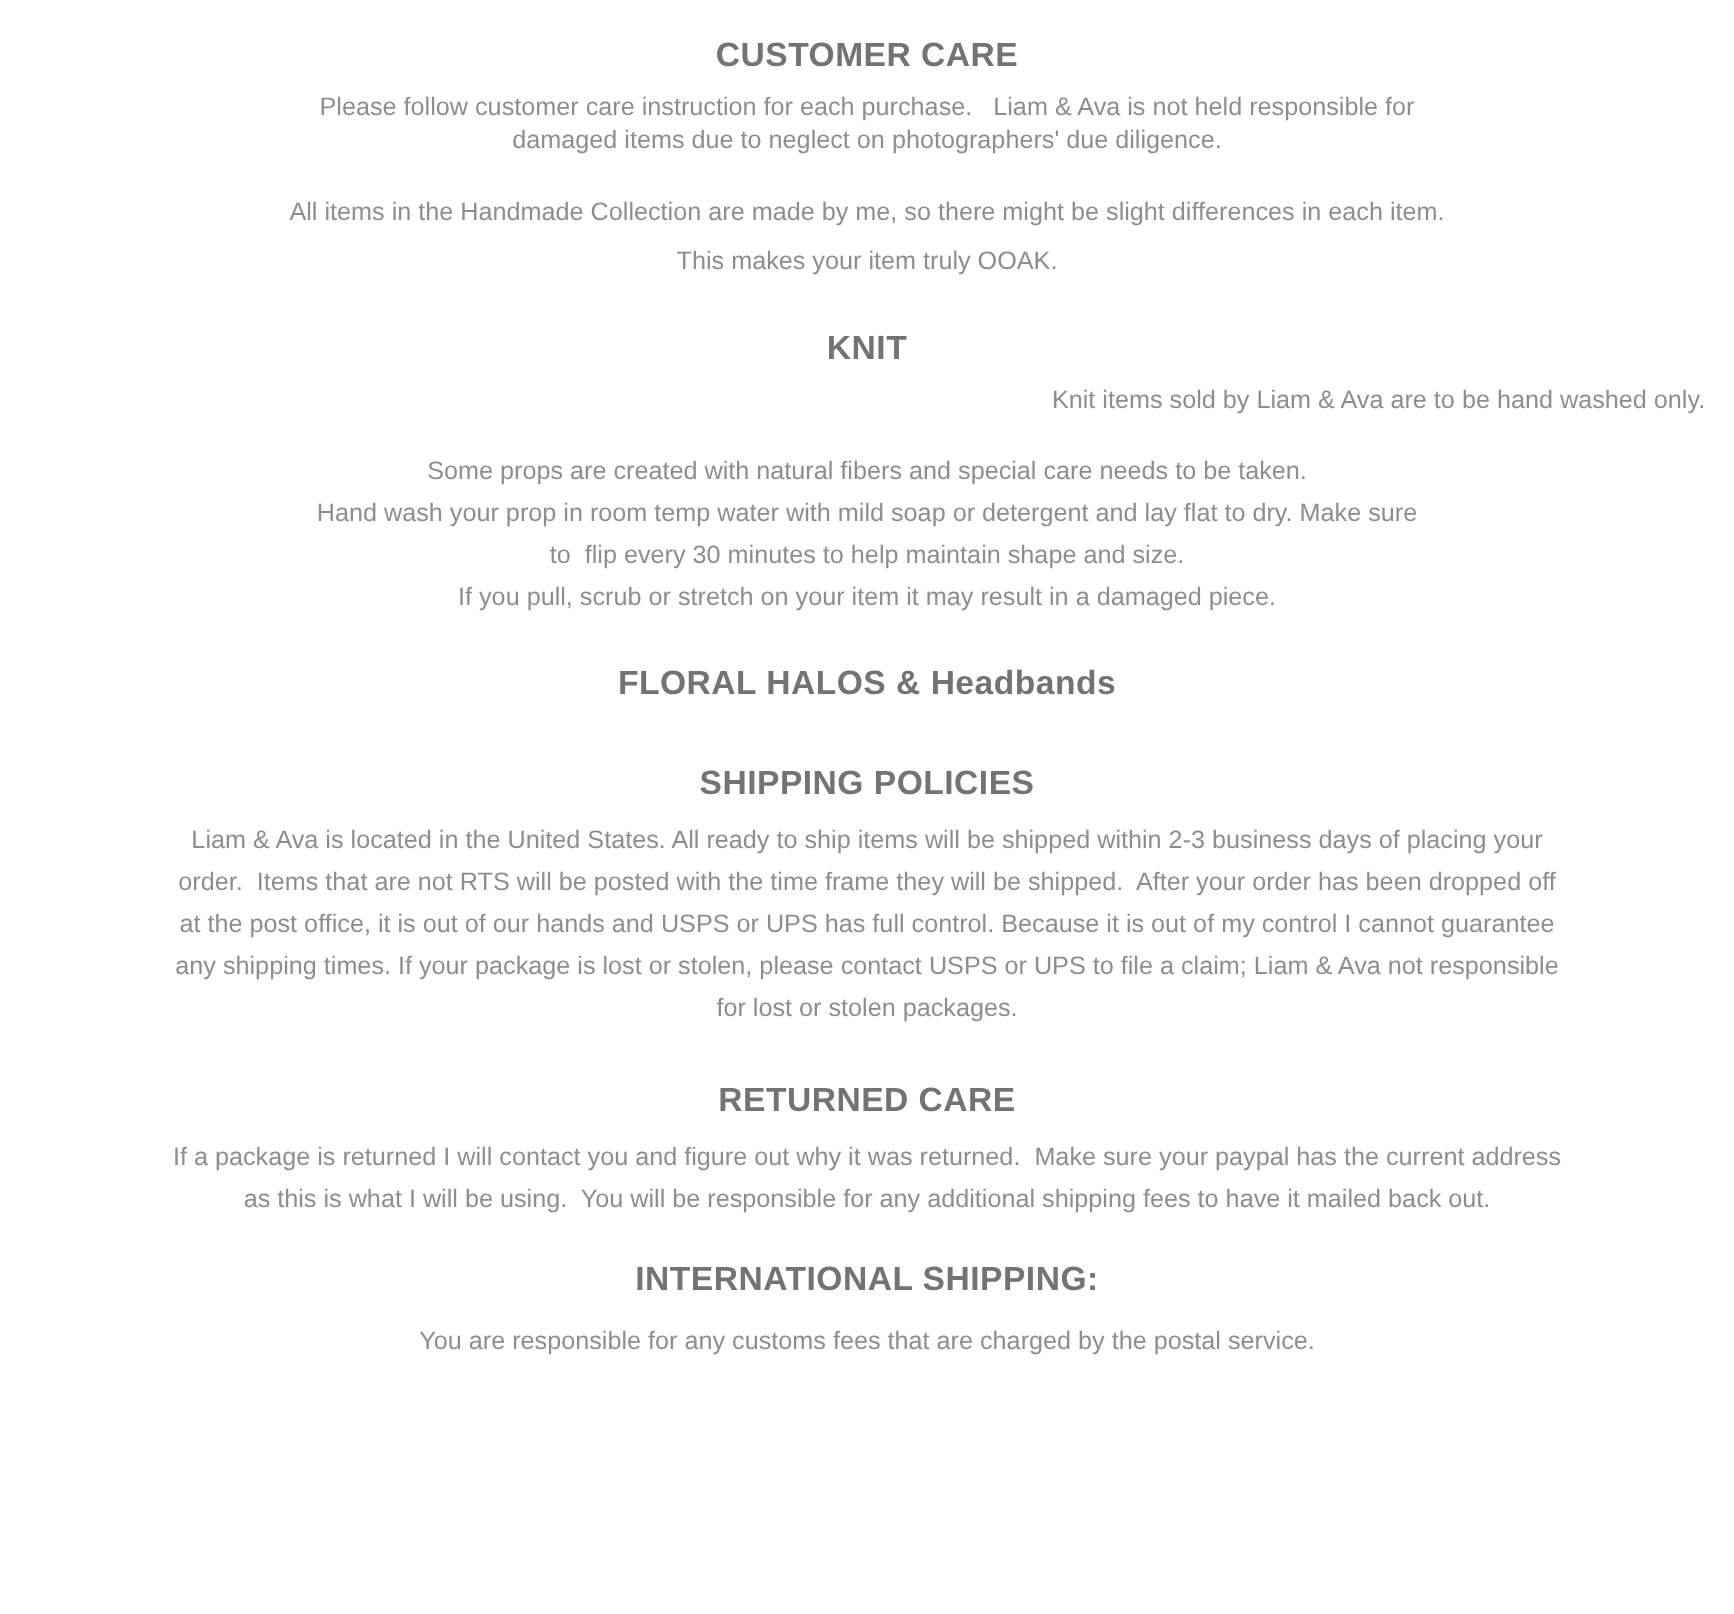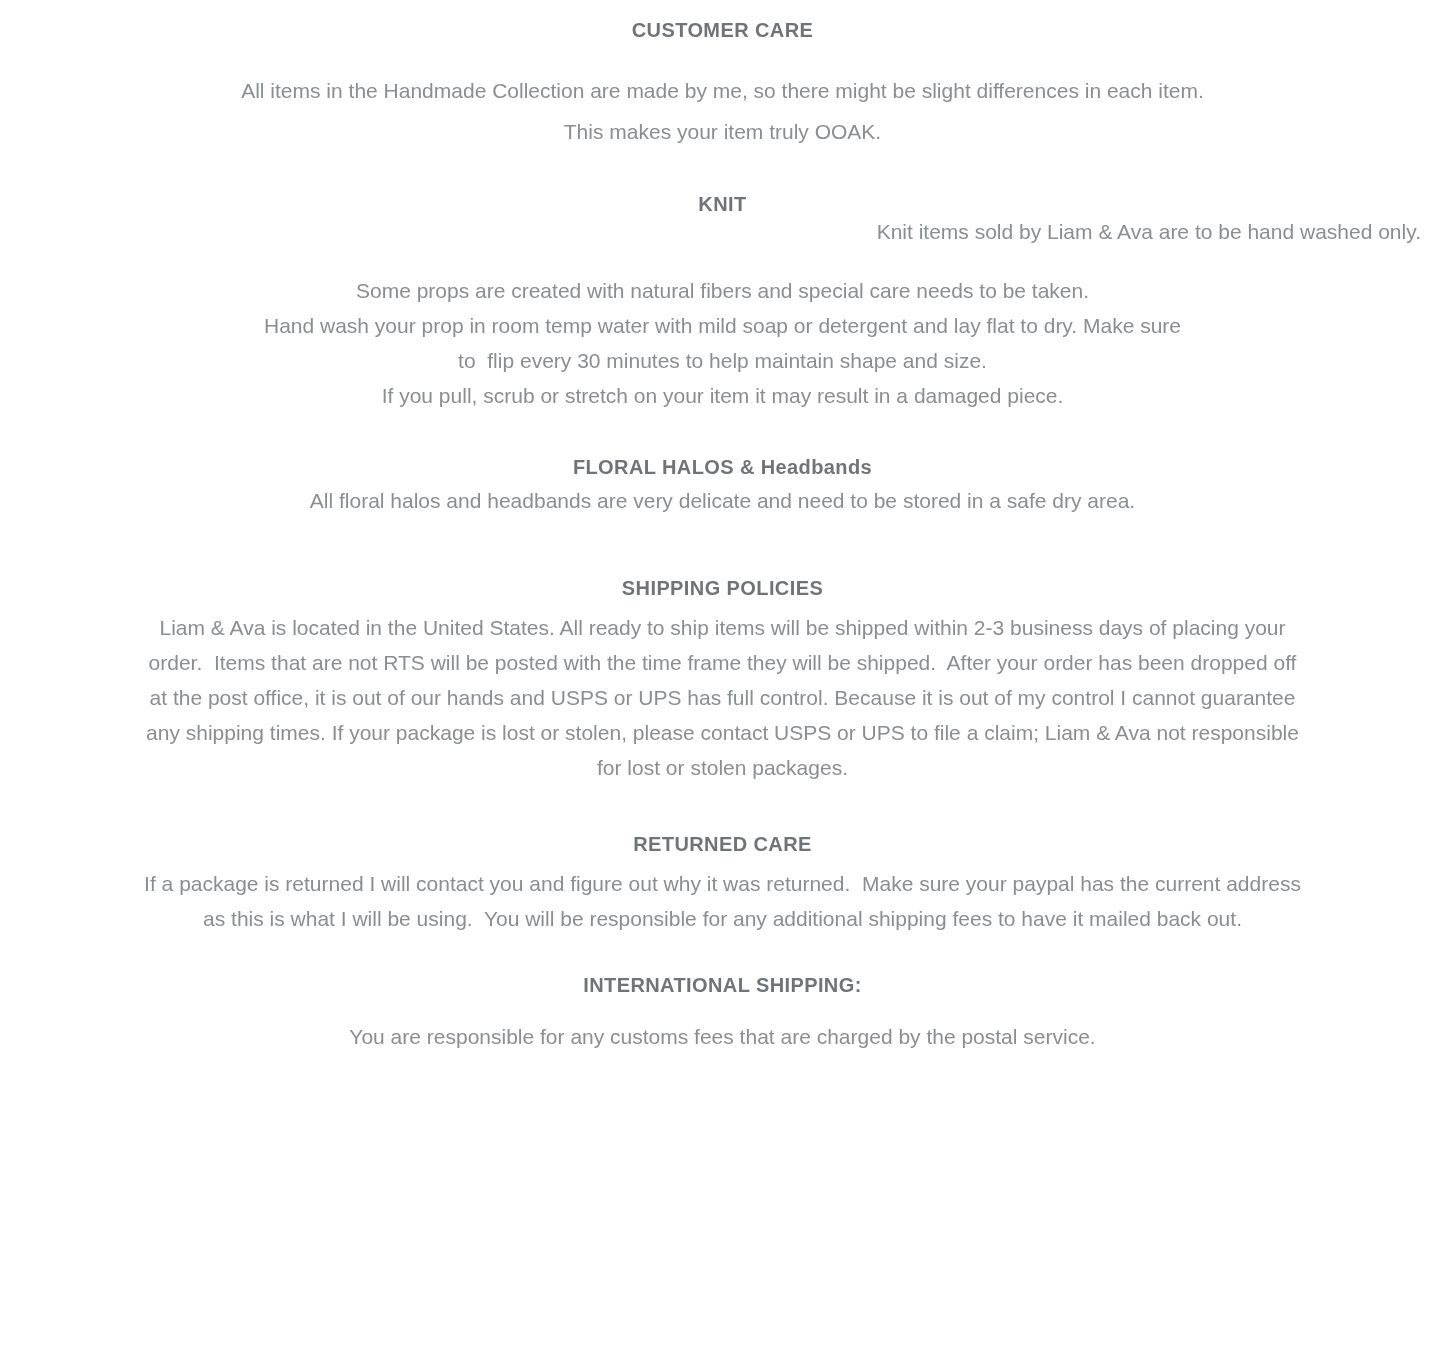--- a/index.html
+++ b/index.html
@@ -12,23 +12,23 @@
     width: 1445px;
     min-height: 1345px;
     margin: 0 auto;
     padding: 16px 24px 32px;
     font-family: "Liberation Sans", sans-serif;
     color: #8b8e91;
     text-align: center;
   }
   section { text-align: center; }
   h2 {
-    font-size: 20px;
+    font-size: 28px;
     line-height: 28px;
-    margin: 0;
+    margin: 16px;
     font-weight: 600;
     letter-spacing: 0.4px;
     color: #717477;
     white-space: pre-wrap;
     text-align: center;
   }
   p {
     font-size: 21px;
     margin: 0;
     white-space: pre-wrap; 
@@ -52,36 +52,37 @@
   .mt45 { margin-top: 45px; }
   .mt56 { margin-top: 56px; }
 </style>
 </head>
 <body>
 
 <div class="page">
 
   <section>
     <h2>CUSTOMER CARE</h2>
+    <p class="lh-tight mt16">Please follow customer care instruction for each purchase.   Liam &amp; Ava is not held responsible for
+damaged items due to neglect on photographers' due diligence.</p>
     <p class="lh-wide mt26">All items in the Handmade Collection are made by me, so there might be slight differences in each item.
 This makes your item truly OOAK.</p>
   </section>
 
   <section>
     <h2 class="mt38">KNIT</h2>
     <p class="lh-tight mt0">Knit items sold by Liam &amp; Ava are to be hand washed only.</p>
     <p class="lh-med mt28">Some props are created with natural fibers and special care needs to be taken.
 Hand wash your prop in room temp water with mild soap or detergent and lay flat to dry. Make sure
 to  flip every 30 minutes to help maintain shape and size.
 If you pull, scrub or stretch on your item it may result in a damaged piece.</p>
   </section>
 
   <section>
     <h2 class="mt40">FLORAL HALOS &amp; Headbands</h2>
-    <p class="lh-med mt2">All floral halos and headbands are very delicate and need to be stored in a safe dry area.</p>
   </section>
 
   <section>
     <h2 class="mt56">SHIPPING POLICIES</h2>
     <p class="lh-med mt8">Liam &amp; Ava is located in the United States. All ready to ship items will be shipped within 2-3 business days of placing your
 order.  Items that are not RTS will be posted with the time frame they will be shipped.  After your order has been dropped off
 at the post office, it is out of our hands and USPS or UPS has full control. Because it is out of my control I cannot guarantee
 any shipping times. If your package is lost or stolen, please contact USPS or UPS to file a claim; Liam &amp; Ava not responsible
 for lost or stolen packages.</p>
   </section>

